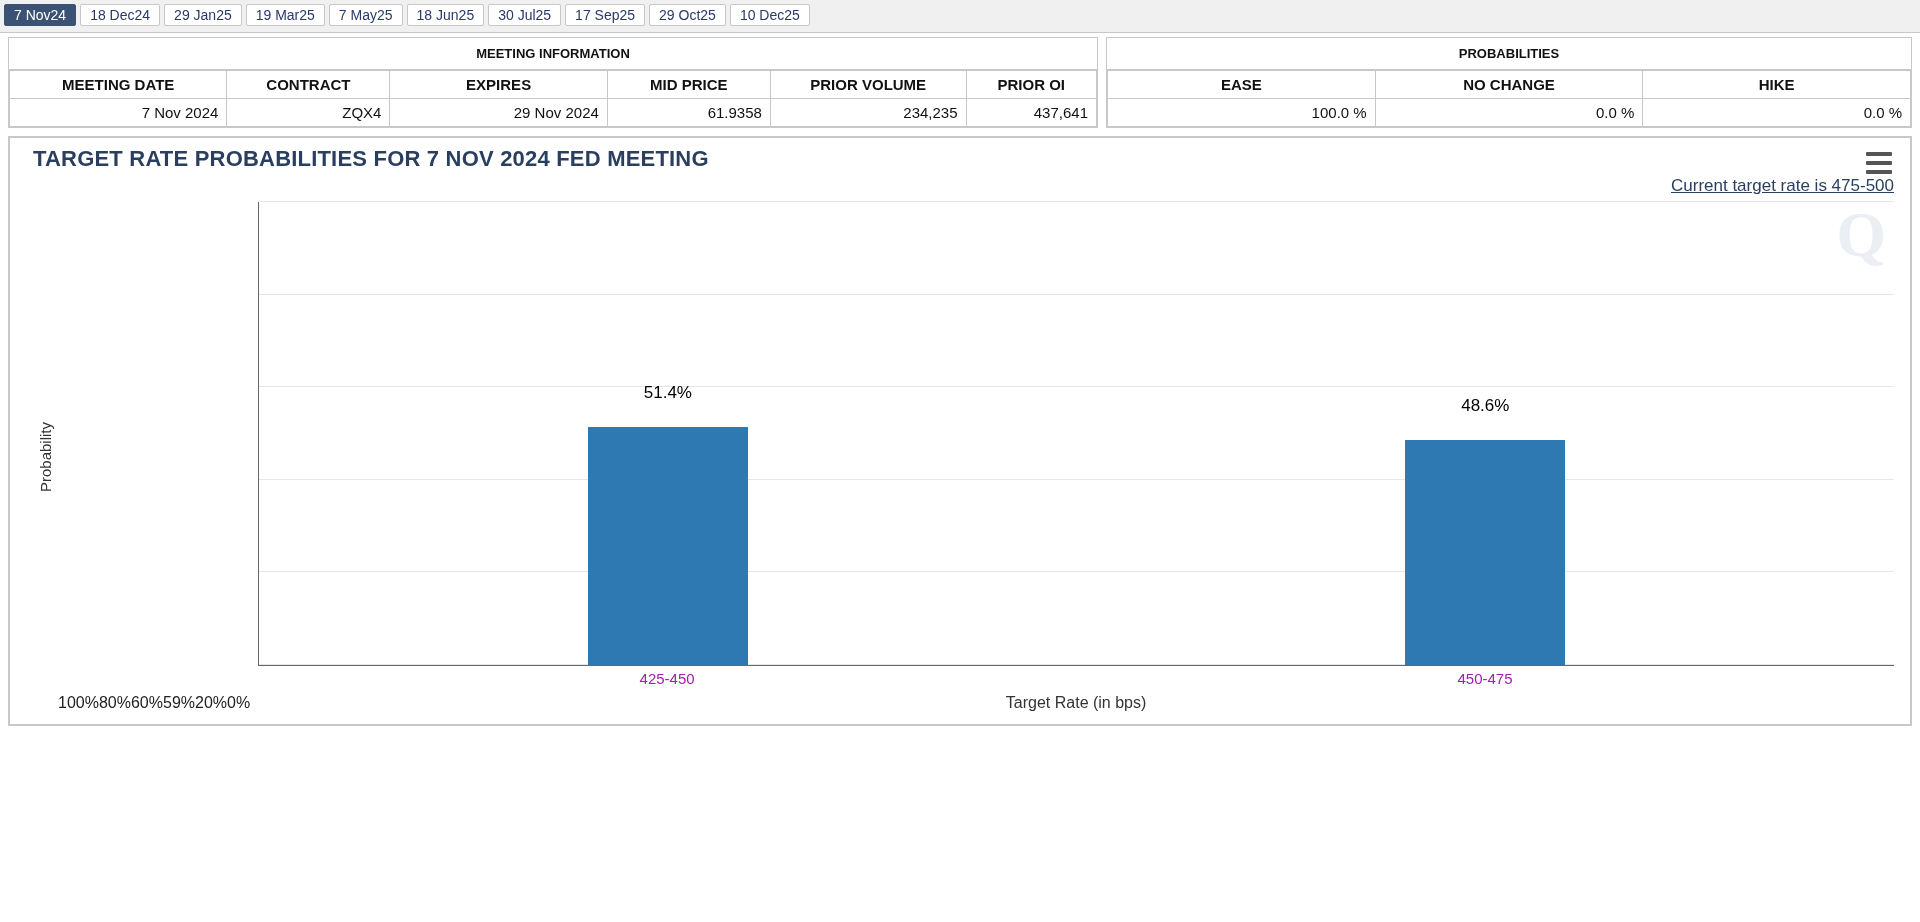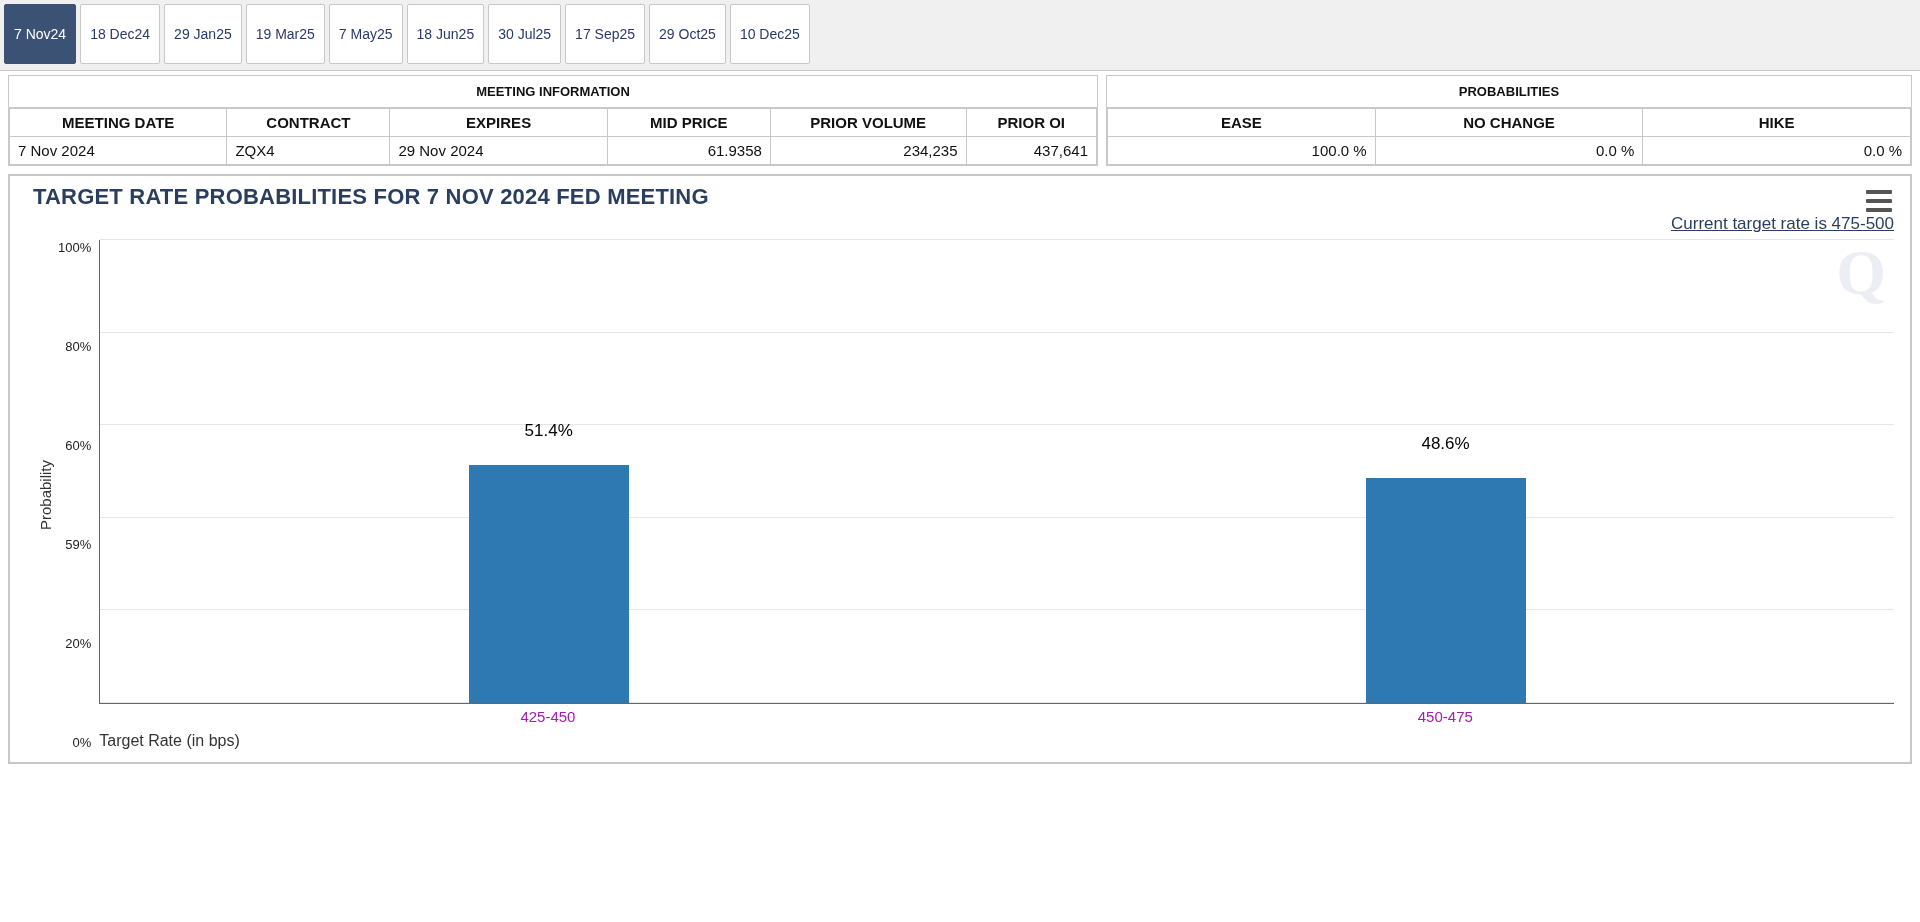--- a/index.html
+++ b/index.html
@@ -22,21 +22,21 @@
   }
   
   .tabs{
     display:flex;
     gap:4px;
     padding:4px 4px 6px 4px;
     background:var(--light);
     border-bottom:1px solid var(--border);
   }
   .tab{
-    padding:21px 9px;
+    padding:2px 9px;
     border:1px solid var(--border);
     background:#fff;
     color:var(--navy-dark);
     font-size:14px;
     cursor:pointer;
     border-radius:2px;
   }
   .tab.selected{
     background:var(--tab-sel);
     color:#fff;
@@ -69,21 +69,21 @@
     border:1px solid var(--border);
     padding:5px 8px;
     font-size:15px;
     white-space:nowrap;
   }
   table.info th{
     font-weight:700;
     text-align:center;
   }
   table.info td{
-    text-align:left;
+    text-align:right;
   }
   table.info td.num{text-align:right;}
   
   .chart-card{
     margin:8px;
     border:2px solid var(--border);
     position:relative;
     padding:8px 16px 12px 23px;
   }
   .chart-title{
@@ -125,26 +125,25 @@
   .ylabel{
     writing-mode:vertical-rl;
     transform:rotate(180deg);
     text-align:center;
     font-size:15px;
     color:#333;
     padding:0 4px;
   }
   .yaxis{
     display:flex;
-    flex-direction:column;
     justify-content:space-between;
     align-items:flex-end;
     height:510px;
     padding-right:8px;
-    font-size:13px;
+    font-size:16px;
     color:#222;
   }
   .plot{
     position:relative;
     flex:1;
     height:510px;
     border-left:1px solid #666;
     border-bottom:1px solid #666;
   }
   .gridline{
@@ -170,21 +169,21 @@
   .xticks{
     position:relative;
     margin-left:0;
     height:24px;
   }
   .xtick{
     position:absolute;top:4px;transform:translateX(-50%);
     font-size:15px;color:#a21caf;
   }
   .xlabel{
-    text-align:left;font-size:16px;color:#333;margin-top:4px;
+    text-align:center;font-size:16px;color:#333;margin-top:4px;
   }
   .axis-col{flex:1;display:flex;flex-direction:column;}
 </style>
 </head>
 <body>
 
 <div class="tabs" id="tabs">
     <div class="tab selected">7 Nov24</div>
     <div class="tab">18 Dec24</div>
     <div class="tab">29 Jan25</div>

